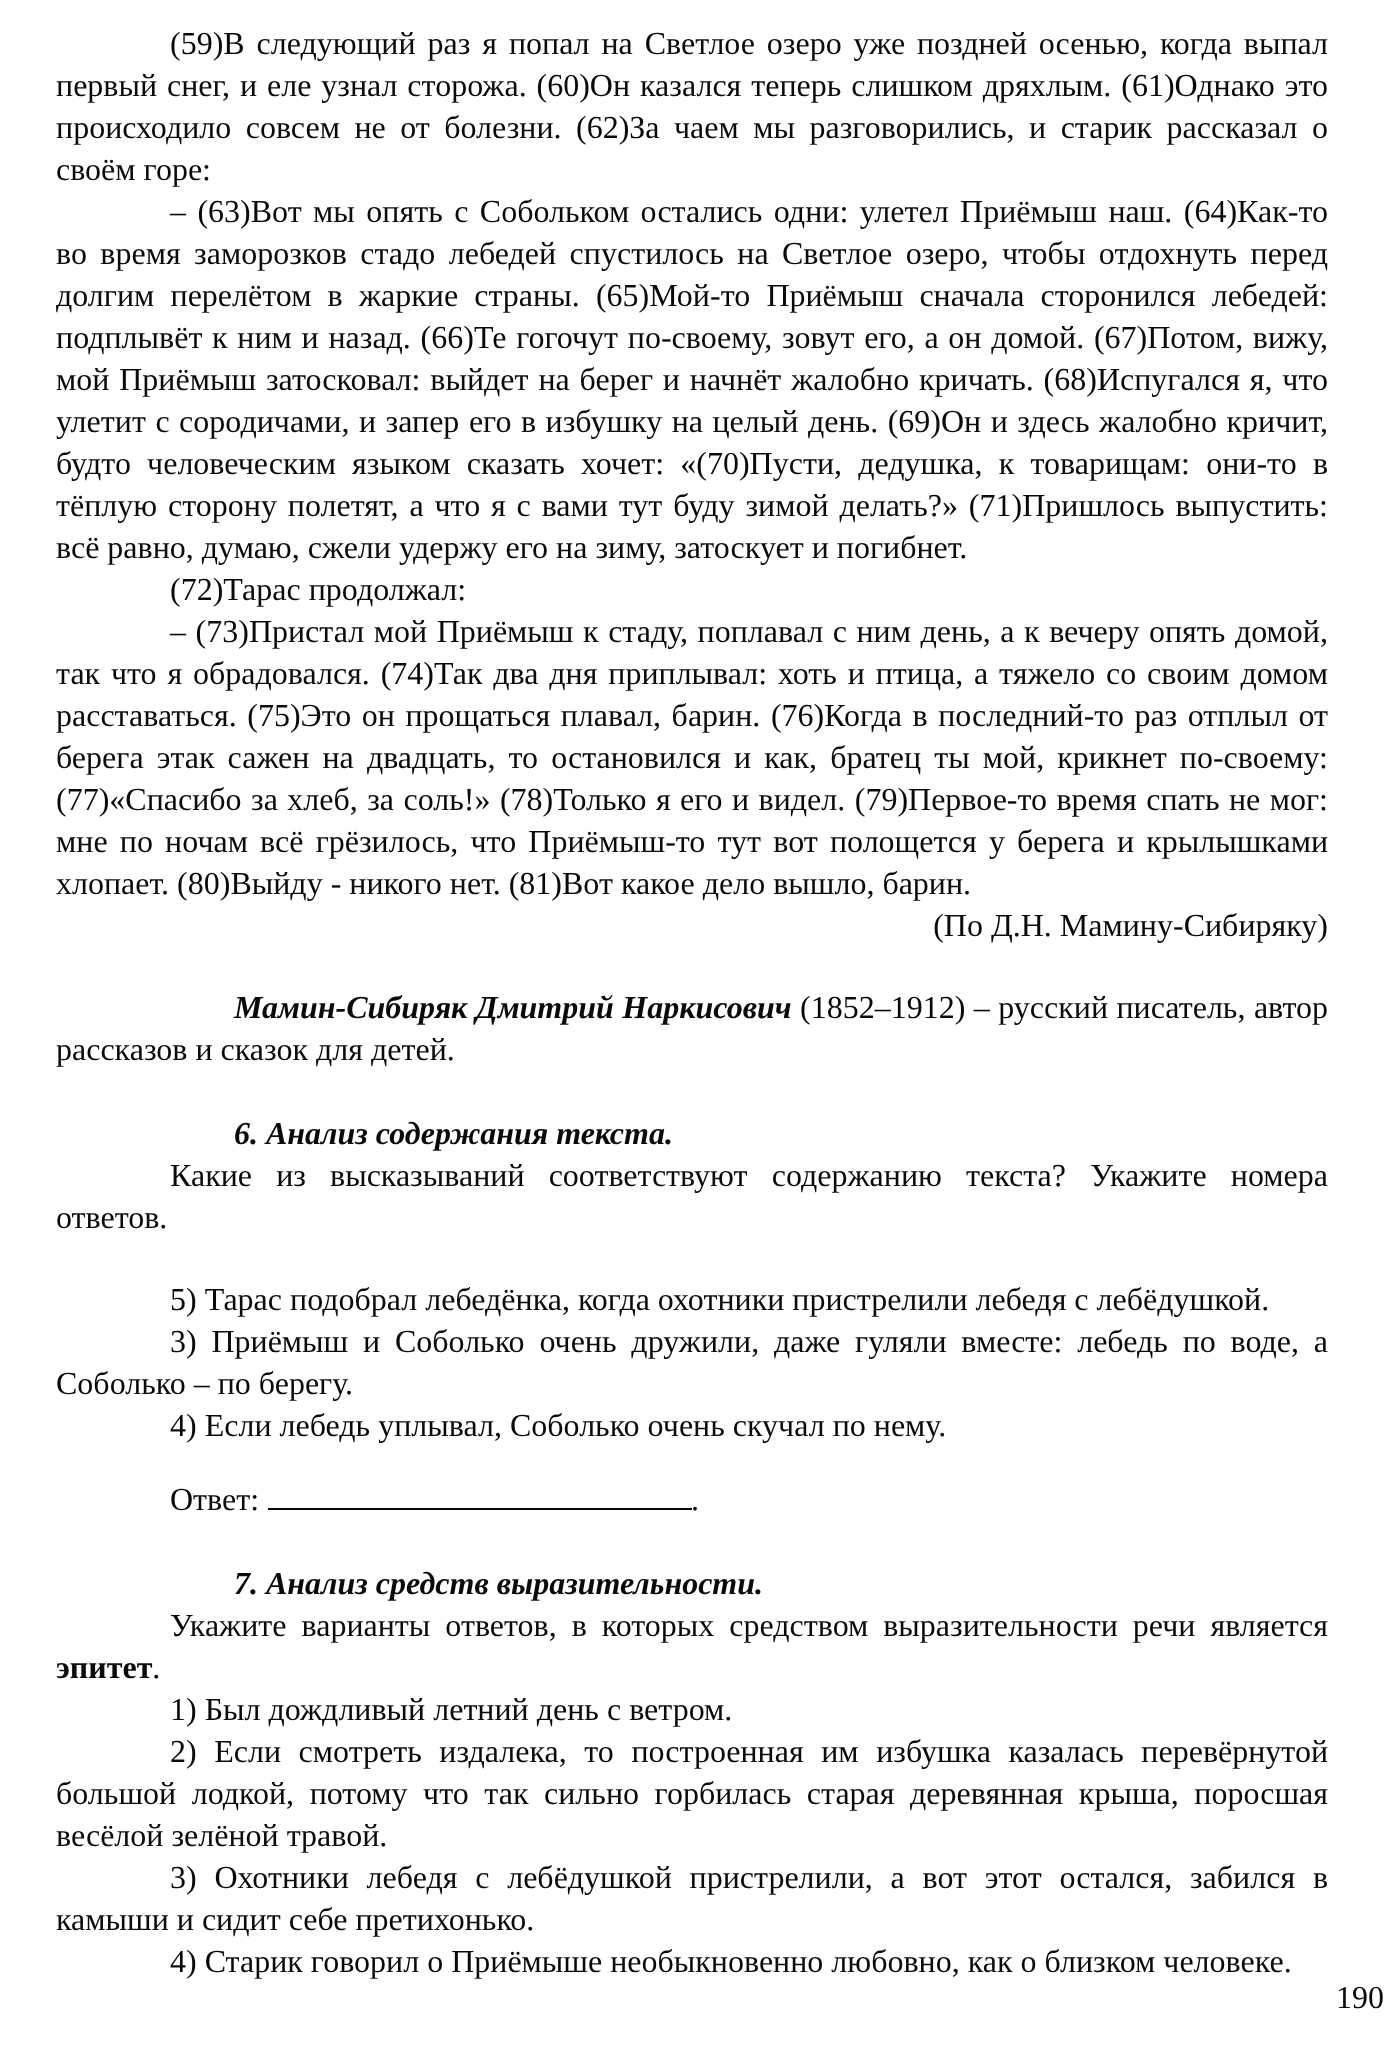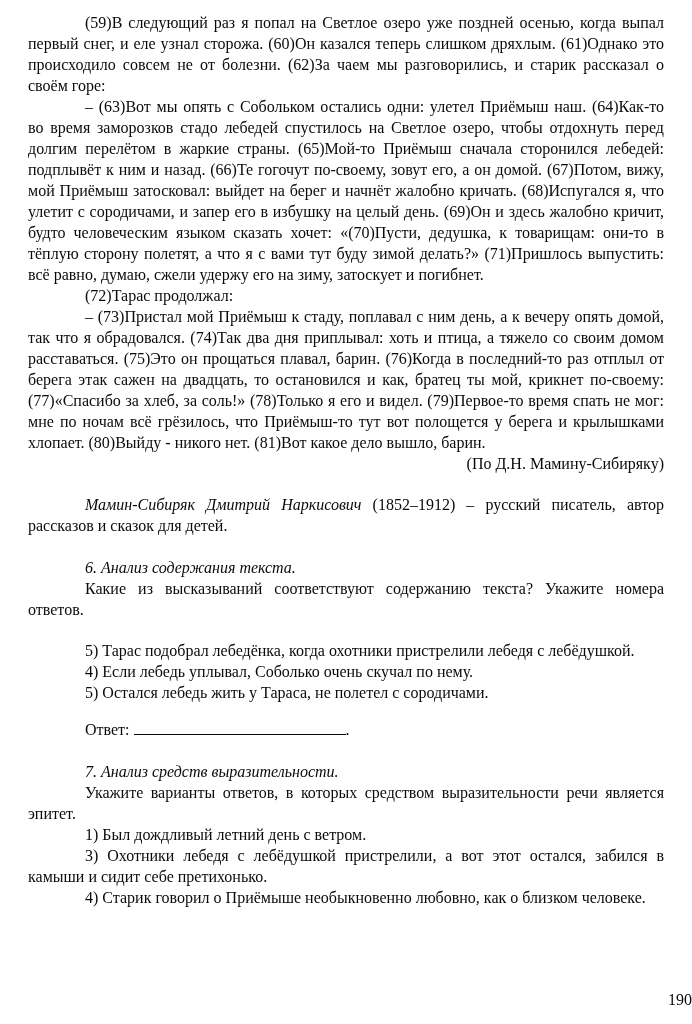--- a/index.html
+++ b/index.html
@@ -14,22 +14,22 @@
     position: relative;
     overflow: hidden;
     box-sizing: border-box;
   }
   .page-inner {
     padding: 12px 28px 0 28px;
     text-align: justify;
   }
   p { margin: 0; text-indent: 57px; }
   .attribution { text-align: right; text-indent: 0; }
-  .bi { font-weight: normal; font-style: italic; }
-  .b  { font-weight: normal; }
+  .bi { font-weight: bold; font-style: italic; margin-left: 32px; }
+  .b  { font-weight: bold; }
   .author-note { margin-top: 20px; }
   .task-heading { margin-top: 21px; }
   .options { margin-top: 20px; }
   .answer-line { margin-top: 16px; text-indent: 57px; }
   .blank {
     display: inline-block;
     width: 212px;
     height: 14px;
     border-bottom: 1px solid #0a0a0a;
     vertical-align: baseline;
@@ -54,31 +54,32 @@
 
   <p class="attribution">(По Д.Н. Мамину-Сибиряку)</p>
 
   <p class="author-note"><span class="bi">Мамин-Сибиряк Дмитрий Наркисович</span><span> (1852–1912) – русский писатель, автор рассказов и сказок для детей.</span></p>
 
   <section>
     <p class="task-heading bi">6. Анализ содержания текста.</p>
     <p>Какие из высказываний соответствуют содержанию текста? Укажите номера ответов.</p>
     <div class="options">
       <p>5) Тарас подобрал лебедёнка, когда охотники пристрелили лебедя с лебёдушкой.</p>
+      <p>3) Приёмыш и Соболько очень дружили, даже гуляли вместе: лебедь по воде, а Соболько – по берегу.</p>
       <p>4) Если лебедь уплывал, Соболько очень скучал по нему.</p>
-      <p>5) Остался лебедь жить у Тараса, не полетел с сородичами.</p>
     </div>
     <p class="answer-line"><span>Ответ:</span>&nbsp;<span class="blank"></span><span>.</span></p>
   </section>
 
   <section>
     <p class="task-heading bi">7. Анализ средств выразительности.</p>
     <p><span>Укажите варианты ответов, в которых средством выразительности речи является </span><span class="b">эпитет</span><span>.</span></p>
     <div>
       <p>1) Был дождливый летний день с ветром.</p>
+      <p>2) Если смотреть издалека, то построенная им избушка казалась перевёрнутой большой лодкой, потому что так сильно горбилась старая деревянная крыша, поросшая весёлой зелёной травой.</p>
       <p>3) Охотники лебедя с лебёдушкой пристрелили, а вот этот остался, забился в камыши и сидит себе претихонько.</p>
       <p>4) Старик говорил о Приёмыше необыкновенно любовно, как о близком человеке.</p>
 
     </div>
 
   </section>
 
 </main>
 
 <div class="page-footer">190</div>

